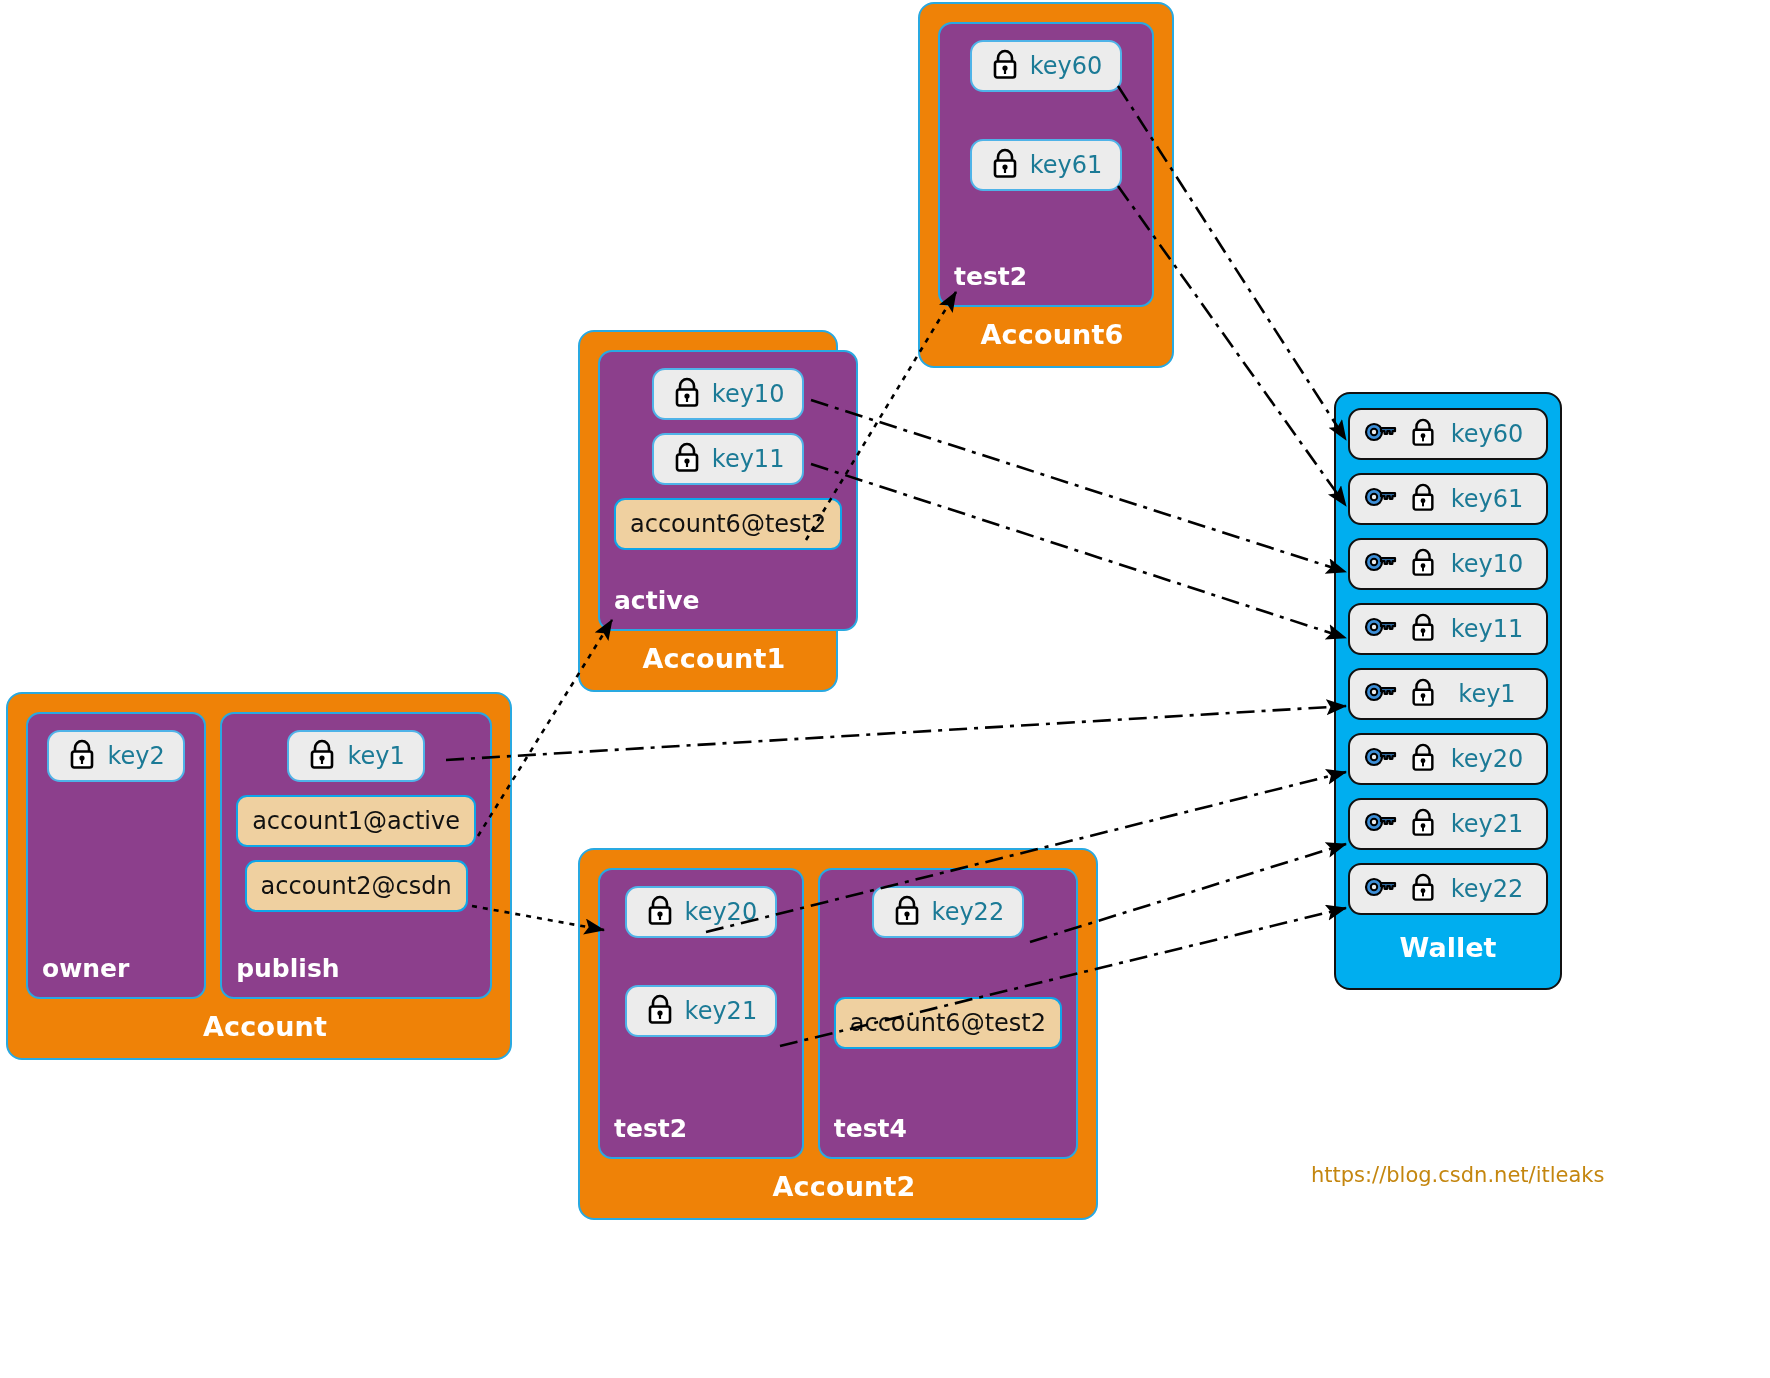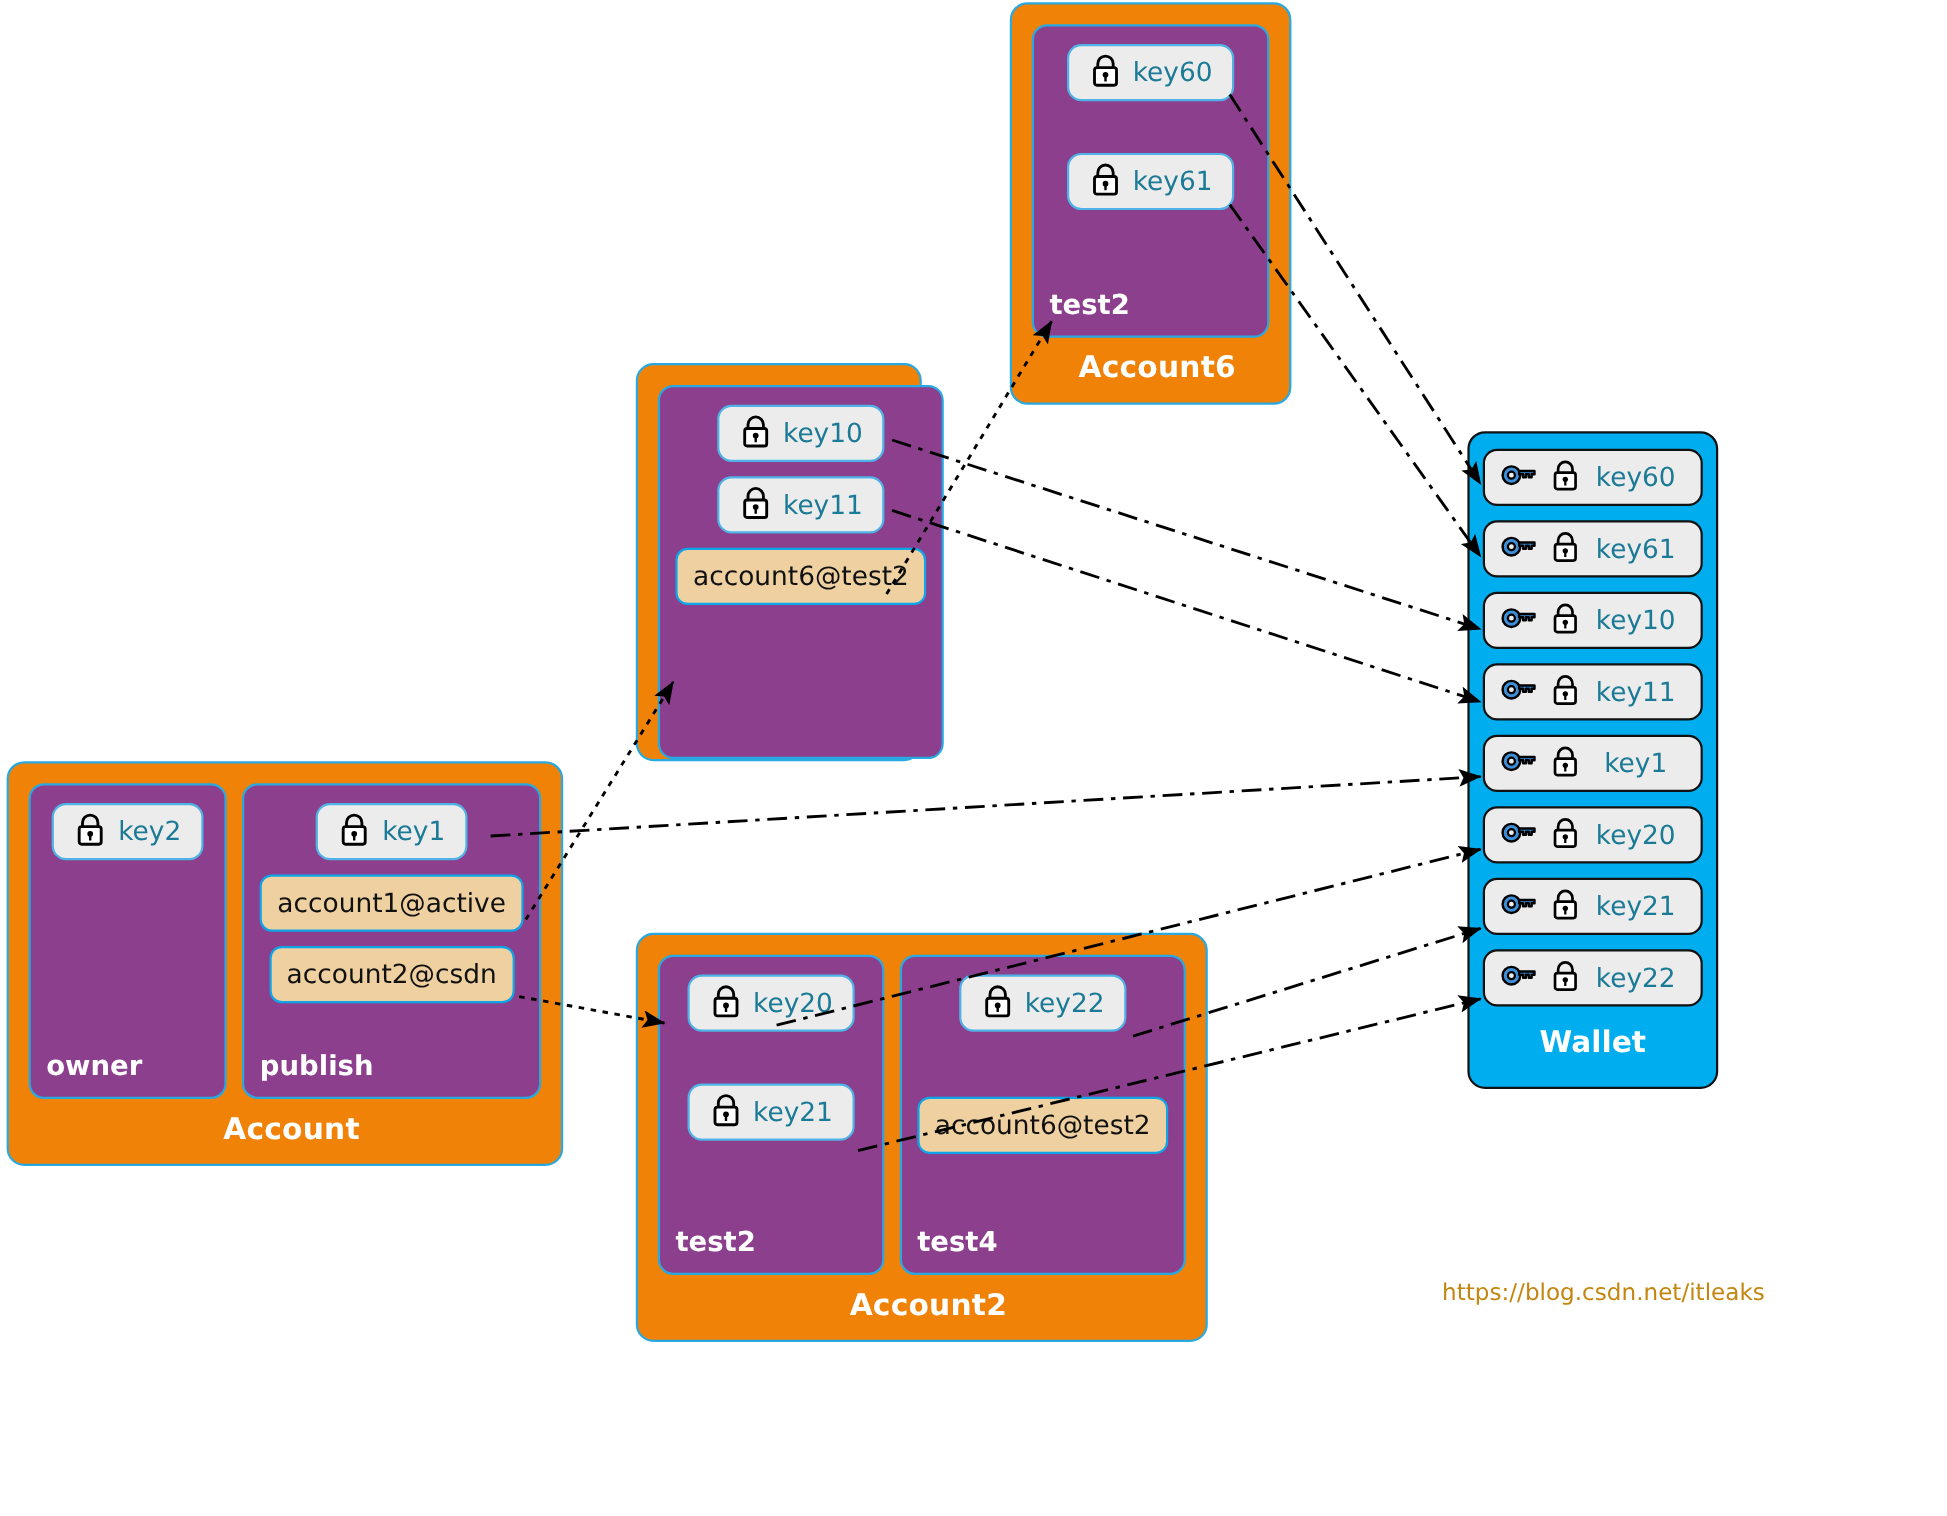--- a/index.html
+++ b/index.html
@@ -260,22 +260,24 @@
             <svg width="30" height="32" viewBox="0 0 30 32">
               <path d="M8 14 V10 a7 7 0 0 1 14 0 V14" fill="none" stroke="#000" stroke-width="2.6"></path>
               <rect x="5" y="13.5" width="20" height="16" rx="2.2" fill="#fff" stroke="#000" stroke-width="2.6"></rect>
               <circle cx="15" cy="20" r="2.6" fill="#000"></circle>
               <path d="M15 21 L15 26" stroke="#000" stroke-width="2.2"></path>
             </svg>
           </span>
           <span class="kname">key11</span>
         </div>
         <div class="acct-chip">account6@test2</div>
+        <div class="perm-label">active</div>
       </div>
     </div>
+    <div class="group-label">Account1</div>
   </div>
 
   <div class="group-box" style="left:918px; top:2px; width:256px; height:366px;">
     <div class="group-inner">
       <div class="perm-box">
         <div class="key-chip">
           <span class="ico">
             <svg width="30" height="32" viewBox="0 0 30 32">
               <path d="M8 14 V10 a7 7 0 0 1 14 0 V14" fill="none" stroke="#000" stroke-width="2.6"></path>
               <rect x="5" y="13.5" width="20" height="16" rx="2.2" fill="#fff" stroke="#000" stroke-width="2.6"></rect>

